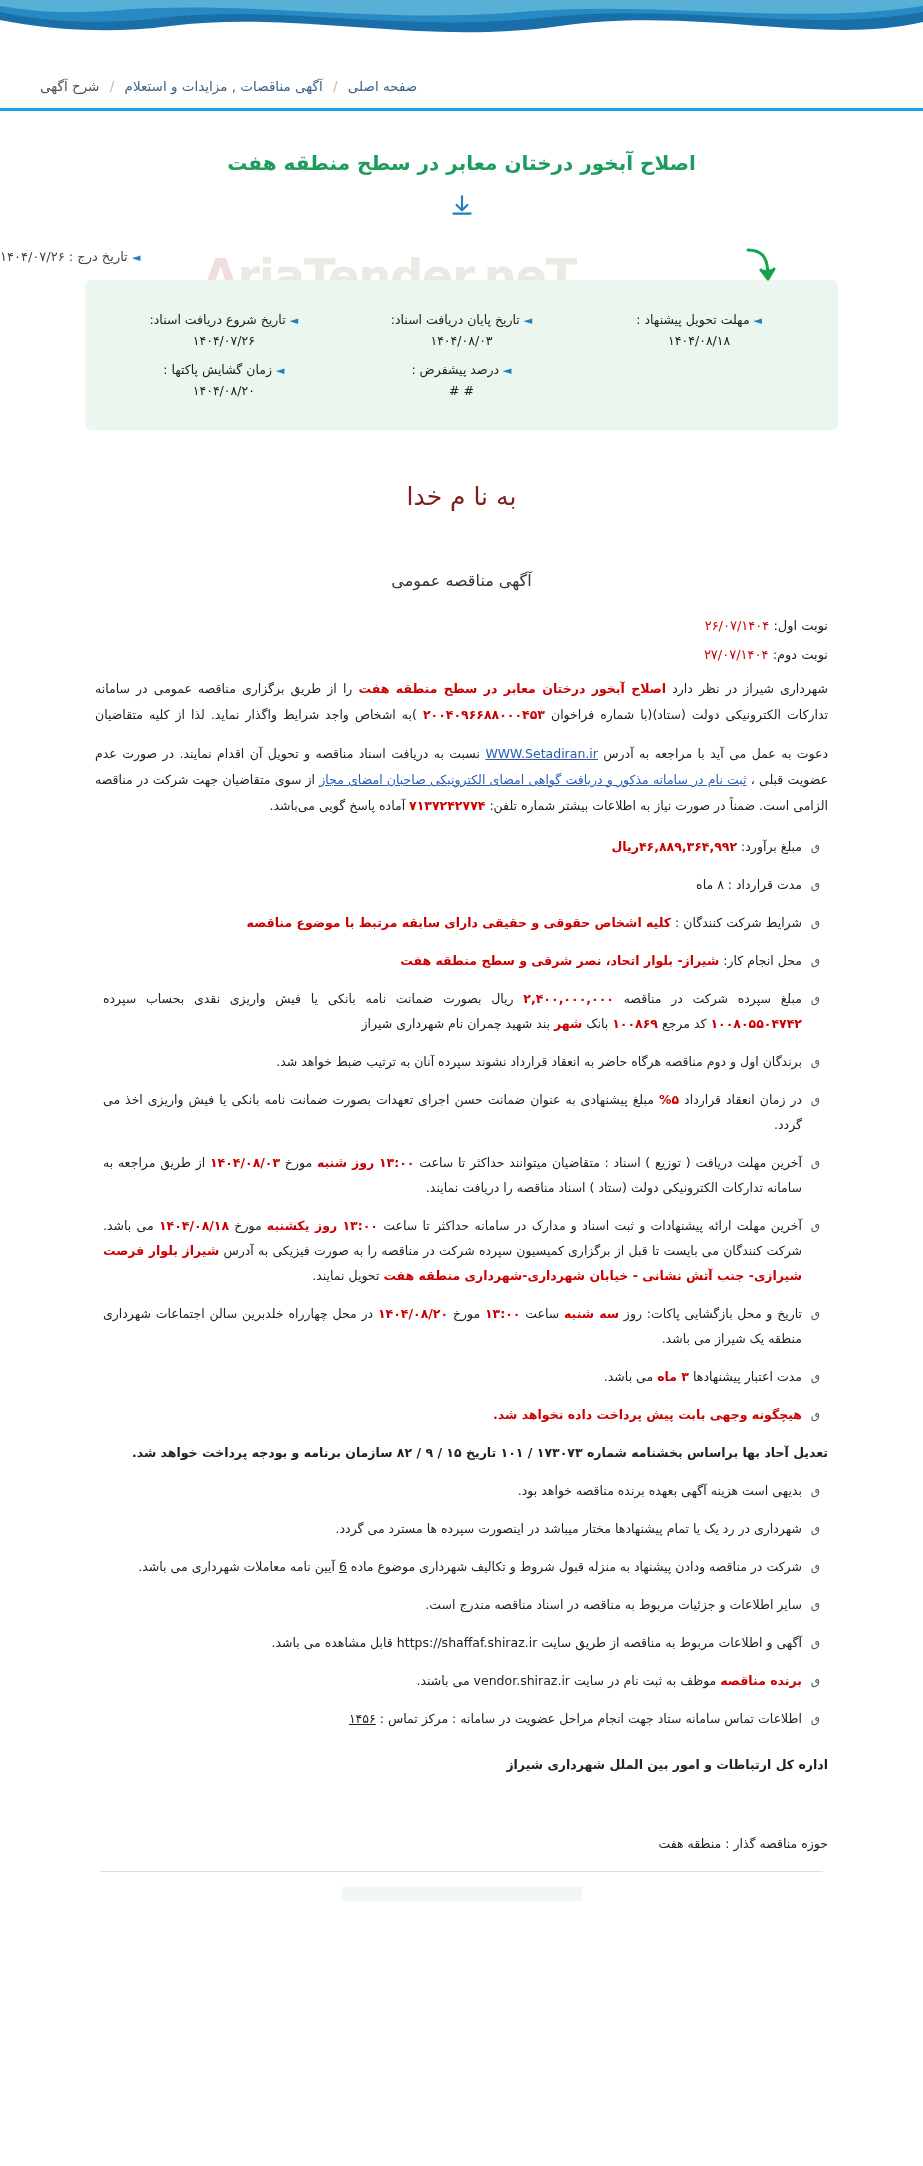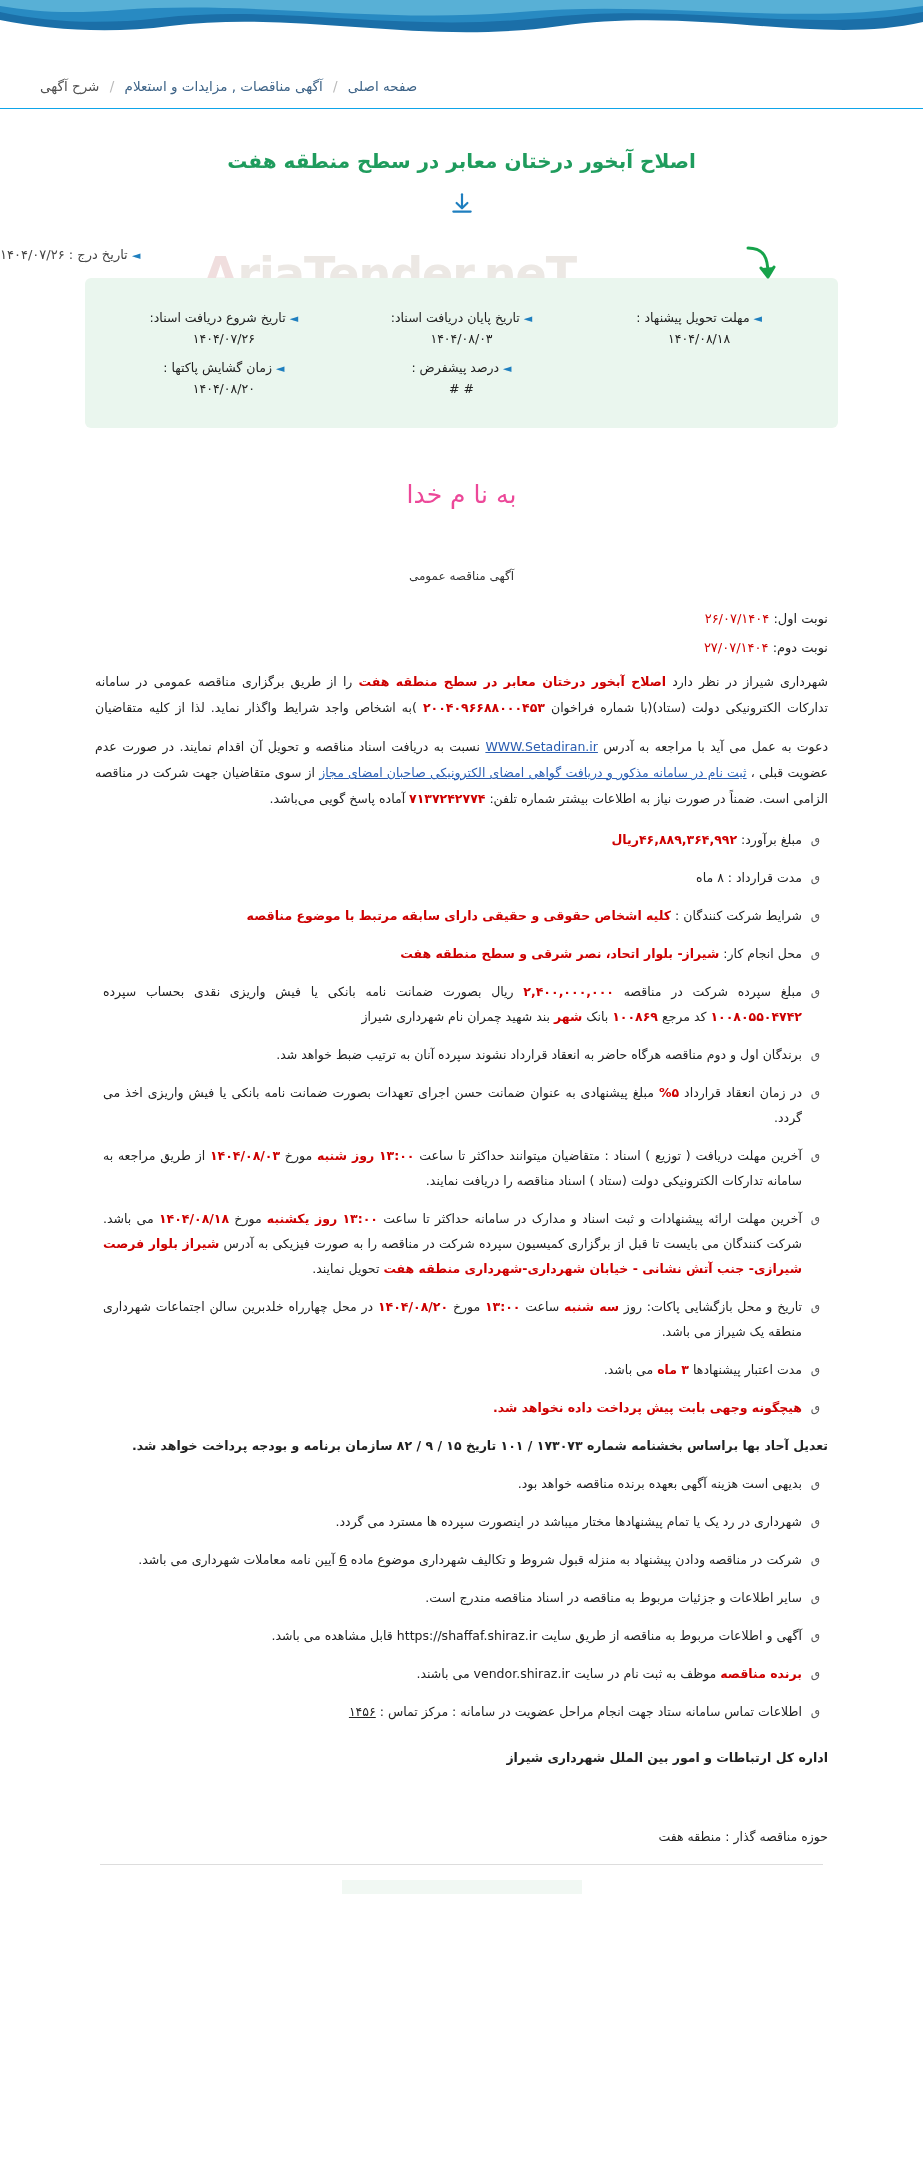--- a/index.html
+++ b/index.html
@@ -17,21 +17,21 @@
     position: relative;
     width: 923px;
     height: 64px;
     overflow: hidden;
     background: #ffffff;
   }
   .header-wave svg { display: block; }
 
   
   .breadcrumb-bar {
-    border-bottom: 1px solid #0ea5e9;
+    border-bottom: 3px solid #0ea5e9;
     padding: 14px 32px 14px 40px;
     text-align: left;
     direction: rtl;
   }
   .breadcrumb {
     display: inline-block;
     font-size: 13.5px;
     color: #3b5a7a;
     direction: rtl;
     text-align: left;
@@ -124,34 +124,34 @@
     color: #16a34a;
     font-size: 34px;
     z-index: 3;
     line-height: 1;
   }
 
   
   .basmala {
     text-align: center;
     font-size: 25px;
-    color: #ec4899;
+    color: #7f1d1d;
     margin: 52px 0 60px 0;
     letter-spacing: 2px;
   }
 
   
   .content {
     padding: 0 95px 0 95px;
     direction: rtl;
     text-align: right;
   }
   .sec-title {
     text-align: center;
-    font-size: 12px;
+    font-size: 16px;
     color: #333;
     margin-bottom: 28px;
   }
   .nobat {
     font-size: 13px;
     color: #222;
     margin-bottom: 14px;
   }
   .nobat .rd { color: #cc0000; }
   .para {

